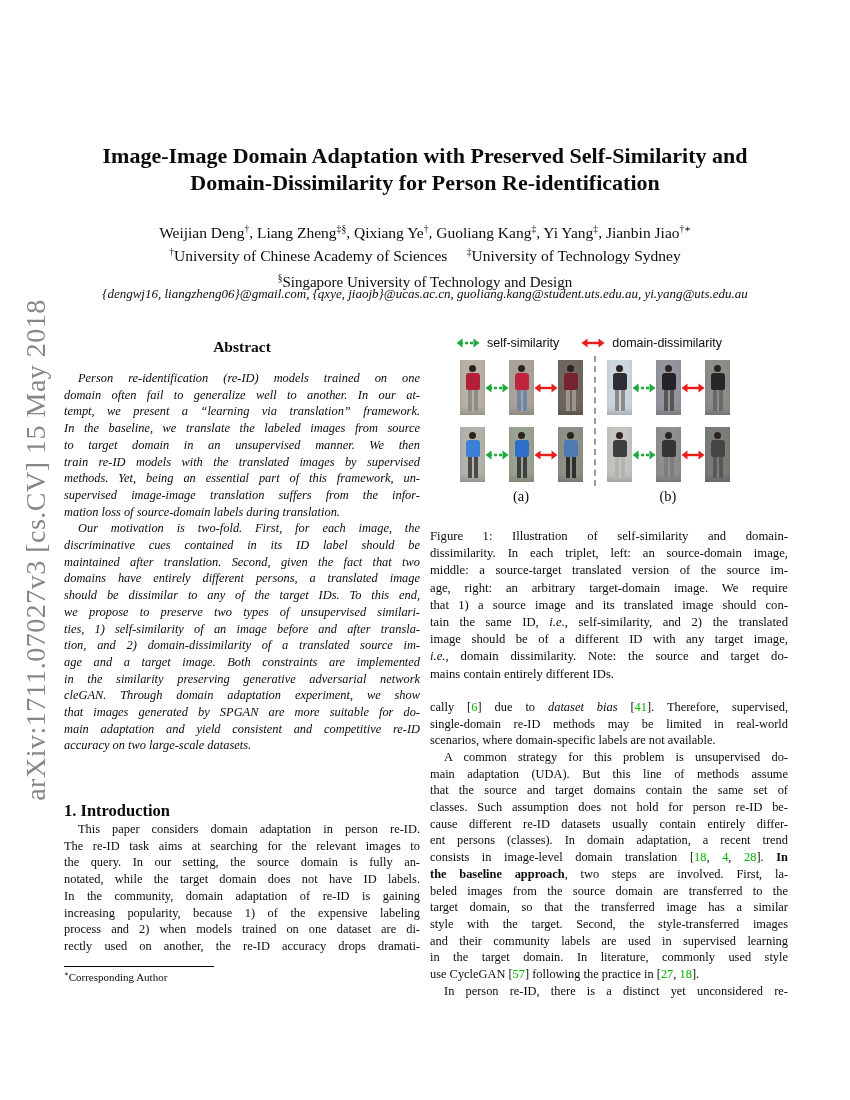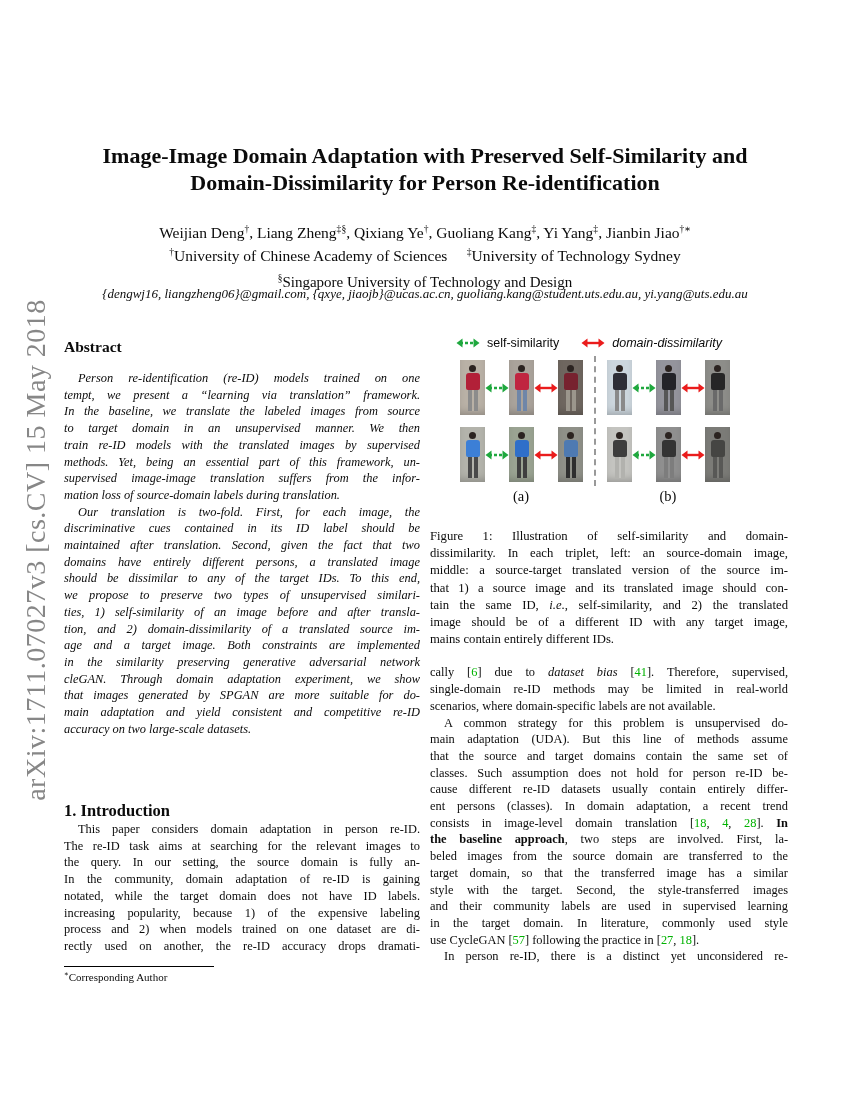--- a/index.html
+++ b/index.html
@@ -19,41 +19,41 @@
   .hdr { position:absolute; left:0; right:0; text-align:center; }
   .title { top:142px; font-size:22px; font-weight:bold; line-height:27px; }
   .authors { top:224px; font-size:15.5px; }
   .affil  { top:247px; font-size:15.5px; white-space:pre; }
   .affil2 { top:274px; font-size:15px; white-space:pre; }
   .emails { top:286px; font-size:13px; font-style:italic; }
   sup { font-size:62%; vertical-align:super; line-height:0; }
   
   .col-left  { position:absolute; left:64px;  top:338px; width:356px; }
   .col-right { position:absolute; left:430px; top:336px; width:358px; }
-  .abs-head { font-weight:bold; font-size:15.5px; margin-bottom:14px; }
+  .abs-head { text-align:center; font-weight:bold; font-size:15.5px; margin-bottom:14px; }
   .intro { position:absolute; left:64px; top:801px; width:356px; }
   .sec-head { font-size:16.5px; font-weight:bold; }
   
   .tline {
     font-size:12.4px; line-height:16.7px;
     text-align:justify; text-align-last:justify;
   }
   .tline.plast { text-align-last:left; }
   .tline.pfirst { text-indent:14px; }
   .tline.it { font-style:italic; }
   .tline.cap { font-size:12.7px; line-height:17.2px; }
   .cite { color:var(--cite,#00b200); cursor:pointer; }
   
   .fig-legend {
     display:flex; align-items:center; padding-left:26px;
     font-family:"Liberation Sans","DejaVu Sans",sans-serif;
     font-size:12.5px; margin-bottom:10px;
   }
   .fig-legend .lgl { margin-left:7px; }
-  .fig-legend .lgitem2 { margin-left:22px;font-style:italic; }
+  .fig-legend .lgitem2 { margin-left:22px; }
   #figRows { position:relative; }
   .fig-row { display:flex; align-items:center; padding-left:30px; }
   .fig-row + .fig-row { margin-top:12px; }
   .person { position:relative; flex:0 0 25px; width:25px; height:55px; box-shadow:inset 0 -6px 8px -4px rgba(0,0,0,.25); }
   .p-head { width:7px; height:7px; border-radius:50%; margin:5px auto 0; background:#2b2320; }
   .p-torso { width:14px; height:17px; border-radius:3px 3px 2px 2px; margin:1px auto 0; }
   .p-legs { width:10px; height:21px; margin:0 auto; }
   .arrw { flex:0 0 24px; display:flex; justify-content:center; align-items:center; }
   .sepspace { flex:0 0 24px; }
   .gsep { position:absolute; left:164px; top:-4px; bottom:-4px; border-left:2px dashed var(--sep-gray,#999); }
@@ -80,28 +80,29 @@
   </div>
   <div class="hdr authors">Weijian Deng<sup>†</sup>,  Liang Zheng<sup>‡§</sup>,  Qixiang Ye<sup>†</sup>,  Guoliang Kang<sup>‡</sup>,  Yi Yang<sup>‡</sup>,  Jianbin Jiao<sup>†∗</sup></div>
   <div class="hdr affil"><sup>†</sup>University of Chinese Academy of Sciences     <sup>‡</sup>University of Technology Sydney</div>
   <div class="hdr affil2"><sup>§</sup>Singapore University of Technology and Design</div>
   <div class="hdr emails">{dengwj16, liangzheng06}@gmail.com, {qxye, jiaojb}@ucas.ac.cn, guoliang.kang@student.uts.edu.au, yi.yang@uts.edu.au</div>
 
   <div class="col-left">
     <div class="abs-head">Abstract</div>
     <div id="abstract">
         <div class="tline it pfirst">Person re-identification (re-ID) models trained on one</div>
+        <div class="tline it">domain often fail to generalize well to another.  In our at-</div>
         <div class="tline it">tempt, we present a “learning via translation” framework.</div>
         <div class="tline it">In the baseline, we translate the labeled images from source</div>
         <div class="tline it">to target domain in an unsupervised manner.   We then</div>
         <div class="tline it">train re-ID models with the translated images by supervised</div>
         <div class="tline it">methods. Yet, being an essential part of this framework, un-</div>
         <div class="tline it">supervised image-image translation suffers from the infor-</div>
         <div class="tline it plast">mation loss of source-domain labels during translation.</div>
-        <div class="tline it pfirst">Our translation is two-fold.  First, for each image, the</div>
+        <div class="tline it pfirst">Our motivation is two-fold.  First, for each image, the</div>
         <div class="tline it">discriminative cues contained in its ID label should be</div>
         <div class="tline it">maintained after translation. Second, given the fact that two</div>
         <div class="tline it">domains have entirely different persons, a translated image</div>
         <div class="tline it">should be dissimilar to any of the target IDs.  To this end,</div>
         <div class="tline it">we propose to preserve two types of unsupervised similari-</div>
         <div class="tline it">ties, 1) self-similarity of an image before and after transla-</div>
         <div class="tline it">tion, and 2) domain-dissimilarity of a translated source im-</div>
         <div class="tline it">age and a target image.  Both constraints are implemented</div>
         <div class="tline it">in the similarity preserving generative adversarial network</div>
         <div class="tline it">cleGAN. Through domain adaptation experiment, we show</div>
@@ -110,22 +111,22 @@
         <div class="tline it plast">accuracy on two large-scale datasets.</div>
       </div>
   </div>
 
   <div class="intro">
     <div class="sec-head">1. Introduction</div>
     <div id="introText">
         <div class="tline pfirst">This paper considers domain adaptation in person re-ID.</div>
         <div class="tline">The re-ID task aims at searching for the relevant images to</div>
         <div class="tline">the query.  In our setting, the source domain is fully an-</div>
+        <div class="tline">notated, while the target domain does not have ID labels.</div>
         <div class="tline">In the community, domain adaptation of re-ID is gaining</div>
-        <div class="tline">notated, while the target domain does not have ID labels.</div>
         <div class="tline">increasing popularity, because 1) of the expensive labeling</div>
         <div class="tline">process and 2) when models trained on one dataset are di-</div>
         <div class="tline">rectly used on another, the re-ID accuracy drops dramati-</div>
       </div>
   </div>
 
   <div class="footnote">
     <div class="fnrule"></div>
     <div class="fntext"><sup>∗</sup>Corresponding Author</div>
   </div>
@@ -281,23 +282,25 @@
         </div>
       <div class="fig-labels">
         <span class="glabel ga">(a)</span>
         <span class="glabel gb">(b)</span>
       </div>
     </div>
     <div id="caption" class="caption">
         <div class="tline cap">Figure  1:    Illustration  of  self-similarity  and  domain-</div>
         <div class="tline cap">dissimilarity. In each triplet, left: an source-domain image,</div>
         <div class="tline cap">middle: a source-target translated version of the source im-</div>
+        <div class="tline cap">age, right:  an arbitrary target-domain image.  We require</div>
         <div class="tline cap">that 1) a source image and its translated image should con-</div>
         <div class="tline cap">tain the same ID, <i>i.e.</i>, self-similarity, and 2) the translated</div>
         <div class="tline cap">image should be of a different ID with any target image,</div>
+        <div class="tline cap"><i>i.e.</i>, domain dissimilarity.  Note:  the source and target do-</div>
         <div class="tline cap plast">mains contain entirely different IDs.</div>
       </div>
     <div id="rbody" class="rbody">
         <div class="tline">cally [<span class="cite">6</span>] due to <i>dataset bias</i> [<span class="cite">41</span>].  Therefore, supervised,</div>
         <div class="tline">single-domain re-ID methods may be limited in real-world</div>
         <div class="tline plast">scenarios, where domain-specific labels are not available.</div>
         <div class="tline pfirst">A common strategy for this problem is unsupervised do-</div>
         <div class="tline">main adaptation (UDA). But this line of methods assume</div>
         <div class="tline">that the source and target domains contain the same set of</div>
         <div class="tline">classes. Such assumption does not hold for person re-ID be-</div>

